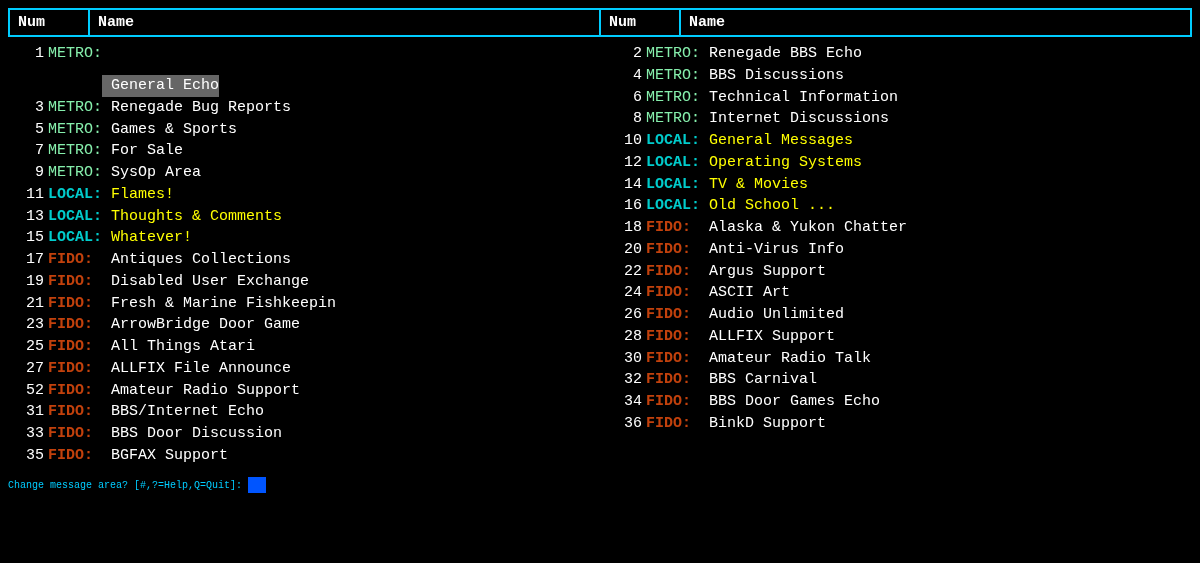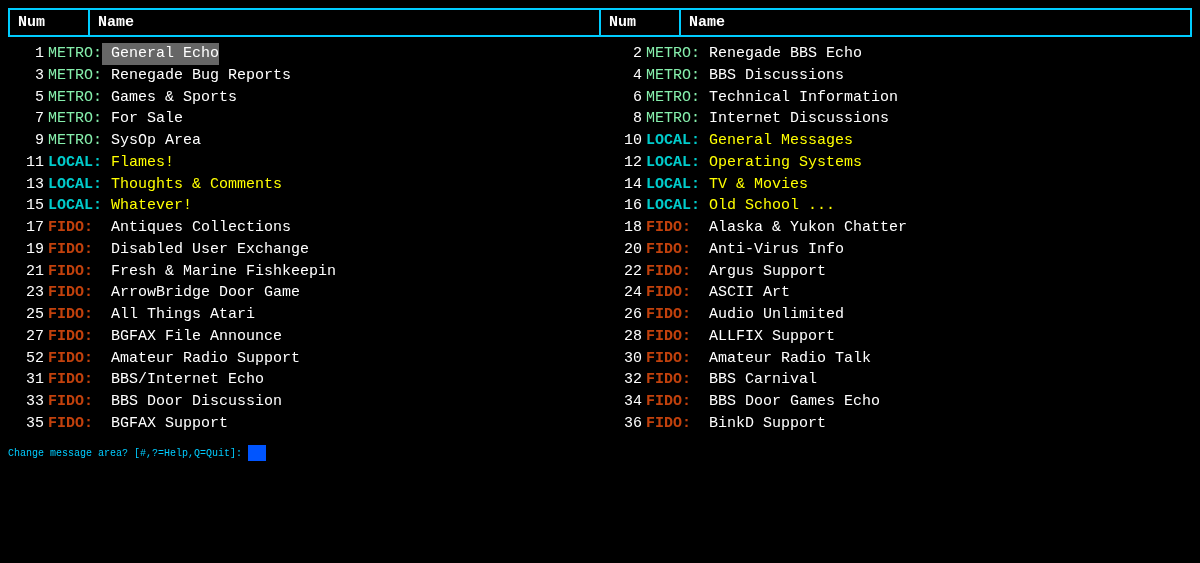--- a/index.html
+++ b/index.html
@@ -86,34 +86,34 @@
 <div class="header-table">
   <div class="header-col-num">Num</div>
   <div class="header-col-name">Name</div>
   <div class="header-divider"></div>
   <div class="header-col-num">Num</div>
   <div class="header-col-name">Name</div>
 </div>
 
 <div class="main-content">
   <div class="column" id="left-col">
-      <div class="row"><span class="num">1</span><span class="tag-metro">METRO:</span><span class="desc-metro" style="background: rgb(102, 102, 102); display: inline;"> General Echo</span></div>
+      <div class="row"><span class="num">1</span><span class="tag-metro">METRO:</span><span class="desc-metro" style="background: rgb(102, 102, 102); display: inline; margin-top: 32px;"> General Echo</span></div>
       <div class="row"><span class="num">3</span><span class="tag-metro">METRO:</span><span class="desc-metro"> Renegade Bug Reports</span></div>
       <div class="row"><span class="num">5</span><span class="tag-metro">METRO:</span><span class="desc-metro"> Games &amp; Sports</span></div>
       <div class="row"><span class="num">7</span><span class="tag-metro">METRO:</span><span class="desc-metro"> For Sale</span></div>
       <div class="row"><span class="num">9</span><span class="tag-metro">METRO:</span><span class="desc-metro"> SysOp Area</span></div>
       <div class="row"><span class="num">11</span><span class="tag-local">LOCAL:</span><span class="desc-local"> Flames!</span></div>
       <div class="row"><span class="num">13</span><span class="tag-local">LOCAL:</span><span class="desc-local"> Thoughts &amp; Comments</span></div>
       <div class="row"><span class="num">15</span><span class="tag-local">LOCAL:</span><span class="desc-local"> Whatever!</span></div>
       <div class="row"><span class="num">17</span><span class="tag-fido">FIDO:</span><span class="desc-fido">  Antiques Collections</span></div>
       <div class="row"><span class="num">19</span><span class="tag-fido">FIDO:</span><span class="desc-fido">  Disabled User Exchange</span></div>
       <div class="row"><span class="num">21</span><span class="tag-fido">FIDO:</span><span class="desc-fido">  Fresh &amp; Marine Fishkeepin</span></div>
       <div class="row"><span class="num">23</span><span class="tag-fido">FIDO:</span><span class="desc-fido">  ArrowBridge Door Game</span></div>
       <div class="row"><span class="num">25</span><span class="tag-fido">FIDO:</span><span class="desc-fido">  All Things Atari</span></div>
-      <div class="row"><span class="num">27</span><span class="tag-fido">FIDO:</span><span class="desc-fido">  BGFAX File Announce</span></div>
+      <div class="row"><span class="num">27</span><span class="tag-fido">FIDO:</span><span class="desc-fido">  ALLFIX File Announce</span></div>
       <div class="row"><span class="num">52</span><span class="tag-fido">FIDO:</span><span class="desc-fido">  Amateur Radio Support</span></div>
       <div class="row"><span class="num">31</span><span class="tag-fido">FIDO:</span><span class="desc-fido">  BBS/Internet Echo</span></div>
       <div class="row"><span class="num">33</span><span class="tag-fido">FIDO:</span><span class="desc-fido">  BBS Door Discussion</span></div>
       <div class="row"><span class="num">35</span><span class="tag-fido">FIDO:</span><span class="desc-fido">  BGFAX Support</span></div>
     </div>
   <div class="col-divider"></div>
   <div class="column" id="right-col">
       <div class="row"><span class="num">2</span><span class="tag-metro">METRO:</span><span class="desc-metro"> Renegade BBS Echo</span></div>
       <div class="row"><span class="num">4</span><span class="tag-metro">METRO:</span><span class="desc-metro"> BBS Discussions</span></div>
       <div class="row"><span class="num">6</span><span class="tag-metro">METRO:</span><span class="desc-metro"> Technical Information</span></div>

